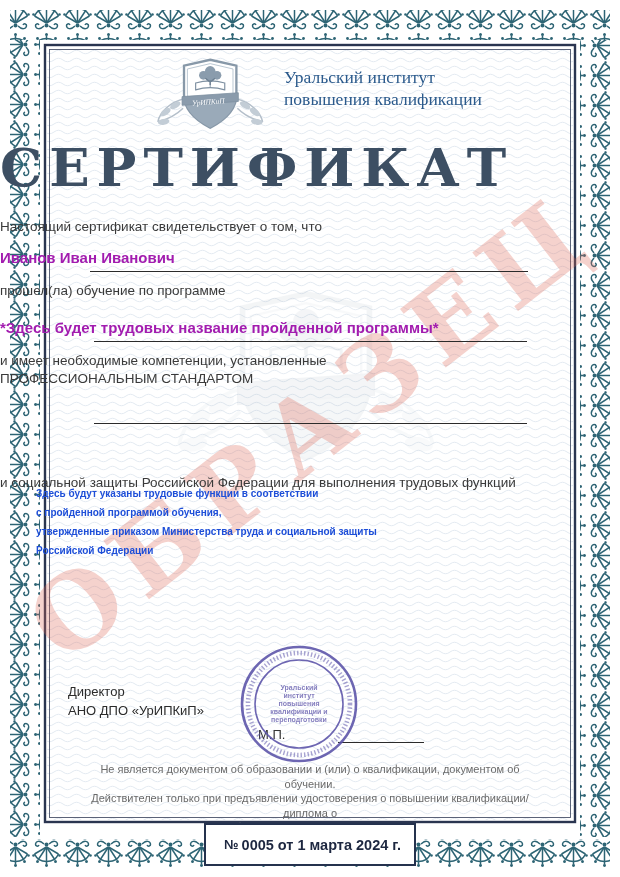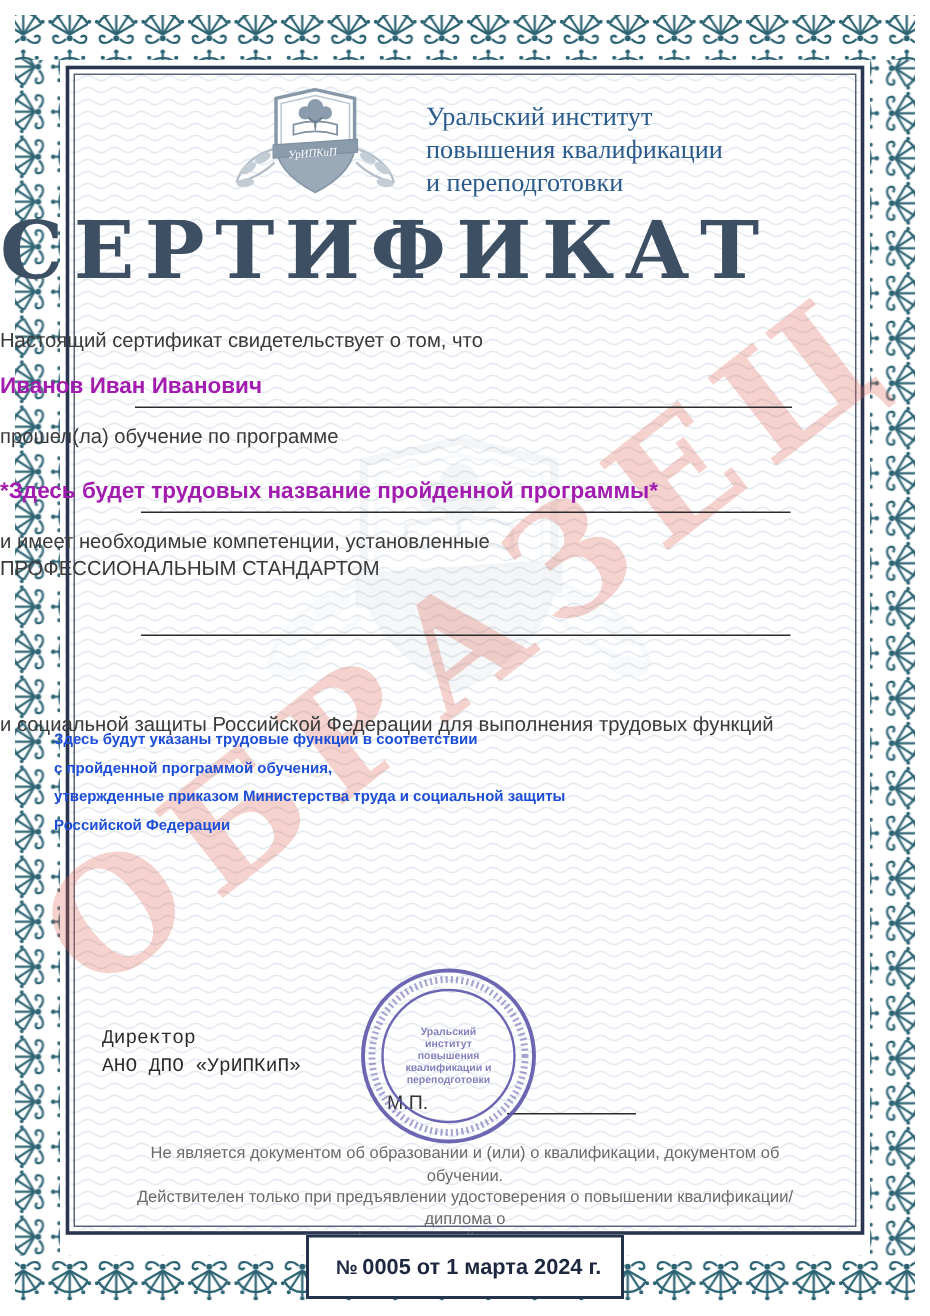--- a/index.html
+++ b/index.html
@@ -127,21 +127,20 @@
     </g>
   </svg>
 
   <div class="wm-sample">ОБРАЗЕЦ</div>
 
   <div class="content">
 
     <div class="abs inst-name" style="left:284px;top:66px;">
       <div>Уральский институт</div>
       <div>повышения квалификации</div>
-      <div>и переподготовки</div>
     </div>
 
     <div class="abs center title" style="left:0;top:136px;">СЕРТИФИКАТ</div>
 
     <div class="abs center t-norm" style="left:0;top:219px;">Настоящий сертификат свидетельствует о том, что</div>
 
     <div class="abs center t-bold" style="left:0;top:249px;">Иванов Иван Иванович</div>
     <div class="abs uline" style="left:90px;top:271px;width:438px;"></div>
 
     <div class="abs center t-norm" style="left:0;top:283px;">прошел(ла) обучение по программе</div>
@@ -156,21 +155,21 @@
 
     <div class="abs center t-norm" style="left:0;top:459px;margin-top:16px;">и социальной защиты Российской Федерации для выполнения трудовых функций</div>
 
     <div class="abs center t-fbold" style="left:0;top:484px;">
       <div>Здесь будут указаны трудовые функции в соответствии</div>
       <div>с пройденной программой обучения,</div>
       <div>утвержденные приказом Министерства труда и социальной защиты</div>
       <div>Российской Федерации</div>
     </div>
 
-    <div class="abs director" style="left:68px;top:682px;font-family:Liberation Mono, monospace;">
+    <div class="abs director" style="left:68px;top:682px;">
       <div>Директор</div>
       <div>АНО ДПО «УрИПКиП»</div>
     </div>
 
     <div class="abs mp" style="left:258px;top:727px;">М.П.</div>
     <div class="abs sig-line" style="left:338px;top:742px;width:86px;z-index:4;"></div>
 
     <div class="abs disclaimer" style="left:80px;top:762px;width:460px;">
       <div>Не является документом об образовании и (или) о квалификации, документом об обучении.</div>
       <div>Действителен только при предъявлении удостоверения о повышении квалификации/диплома о</div>

